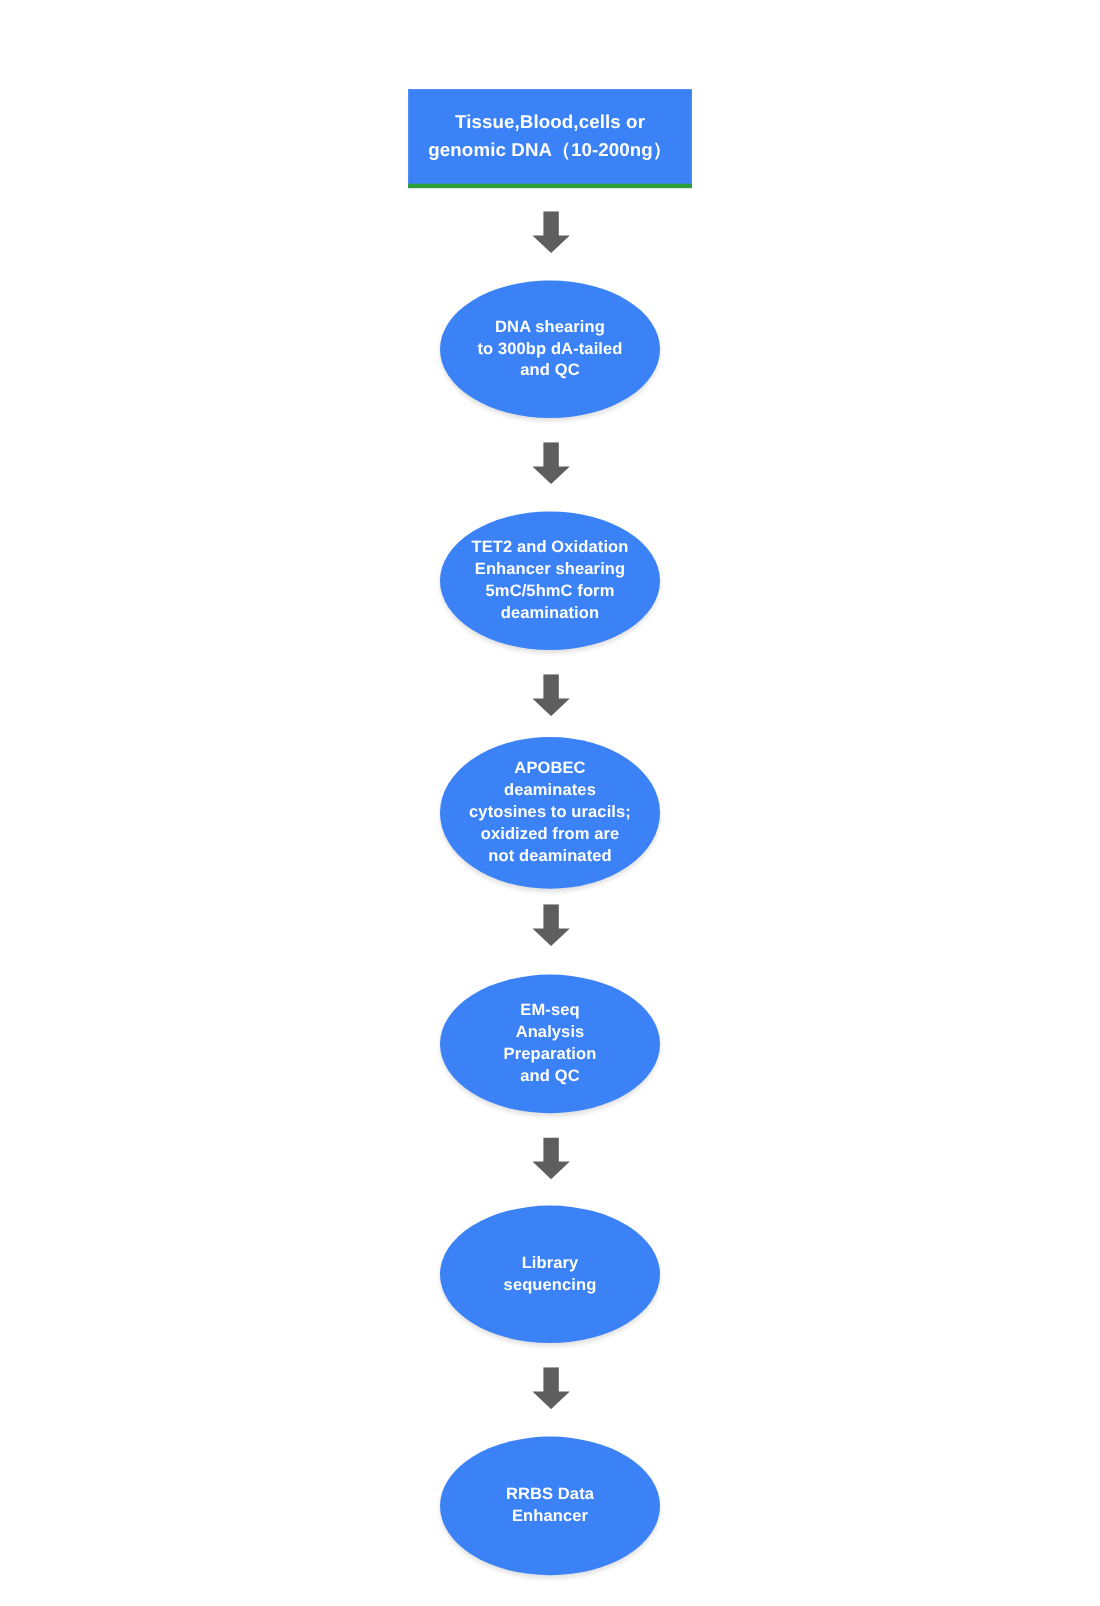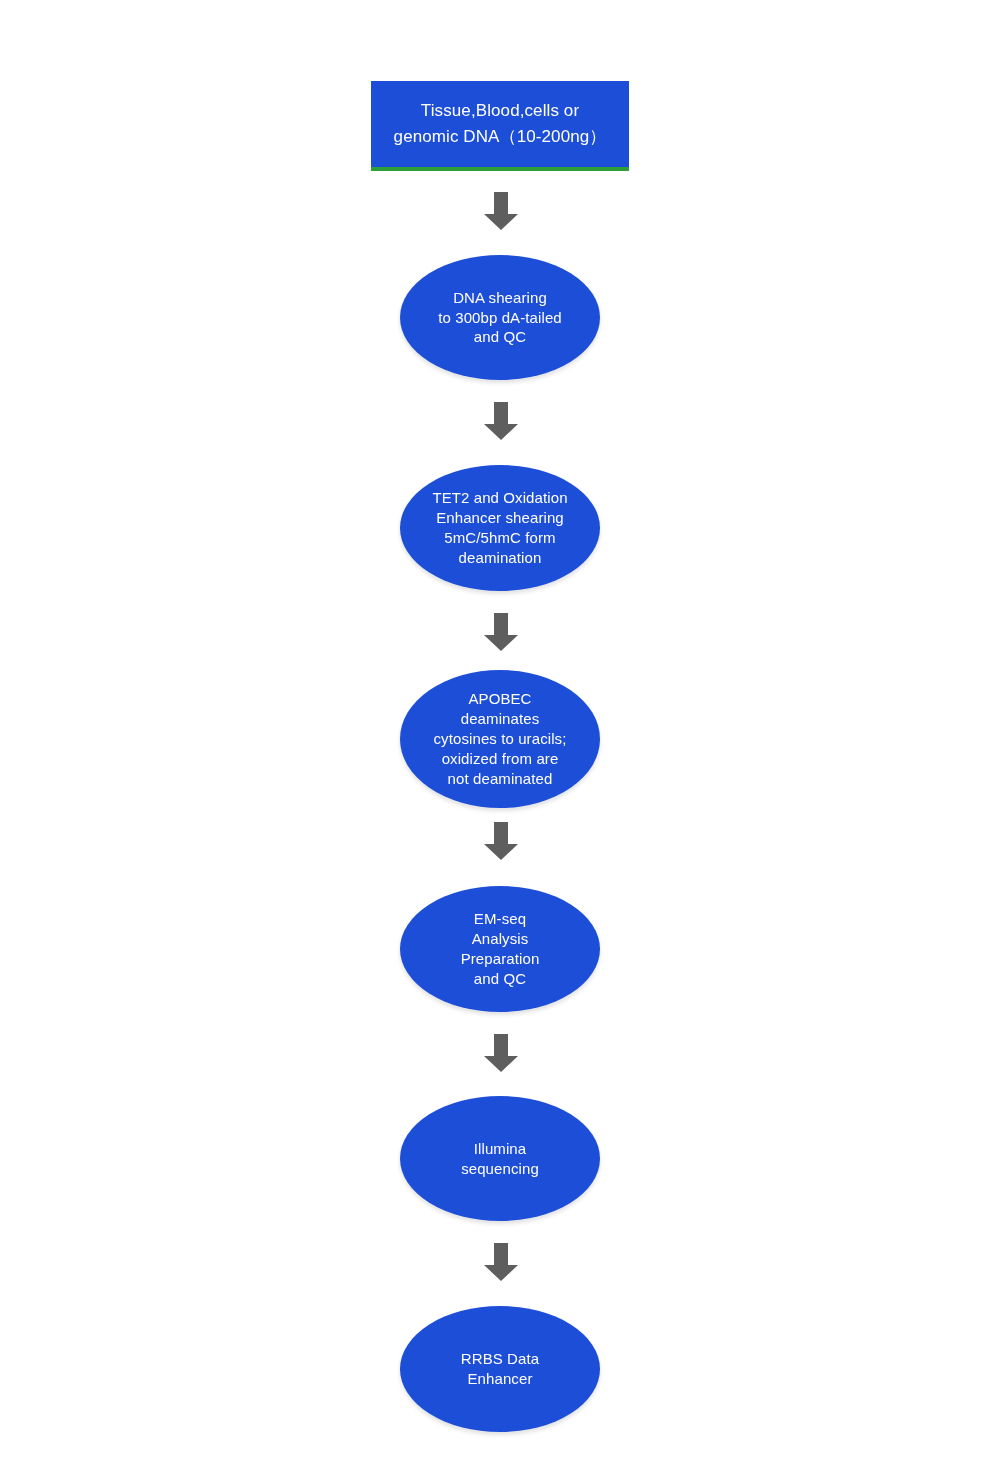--- a/index.html
+++ b/index.html
@@ -20,23 +20,23 @@
   }
 
   
   .node {
     position: absolute;
     display: flex;
     align-items: center;
     justify-content: center;
     text-align: center;
     color: #ffffff;
-    font-weight: normal;
+    font-weight: bold;
     box-sizing: border-box;
-    background: #1d4ed8;
+    background: #3b82f6;
   }
   .node .node-label {
     display: block;
     width: 100%;
     white-space: pre-line;
     line-height: 1.33;
     letter-spacing: 0.1px;
   }
 
   
@@ -145,21 +145,21 @@
 and QC</span>
   </div>
 
   <div class="arrow arrow-5">
     <svg viewBox="0 0 34 38" xmlns="http://www.w3.org/2000/svg" aria-hidden="true">
       <polygon points="10,0 24,0 24,22 34,22 17,38 0,22 10,22" fill="#5e5e5e"></polygon>
     </svg>
   </div>
 
   <div class="node node-ellipse ellipse-5">
-    <span class="node-label">Illumina
+    <span class="node-label">Library
 sequencing</span>
   </div>
 
   <div class="arrow arrow-6">
     <svg viewBox="0 0 34 38" xmlns="http://www.w3.org/2000/svg" aria-hidden="true">
       <polygon points="10,0 24,0 24,22 34,22 17,38 0,22 10,22" fill="#5e5e5e"></polygon>
     </svg>
   </div>
 
   <div class="node node-ellipse ellipse-6">

